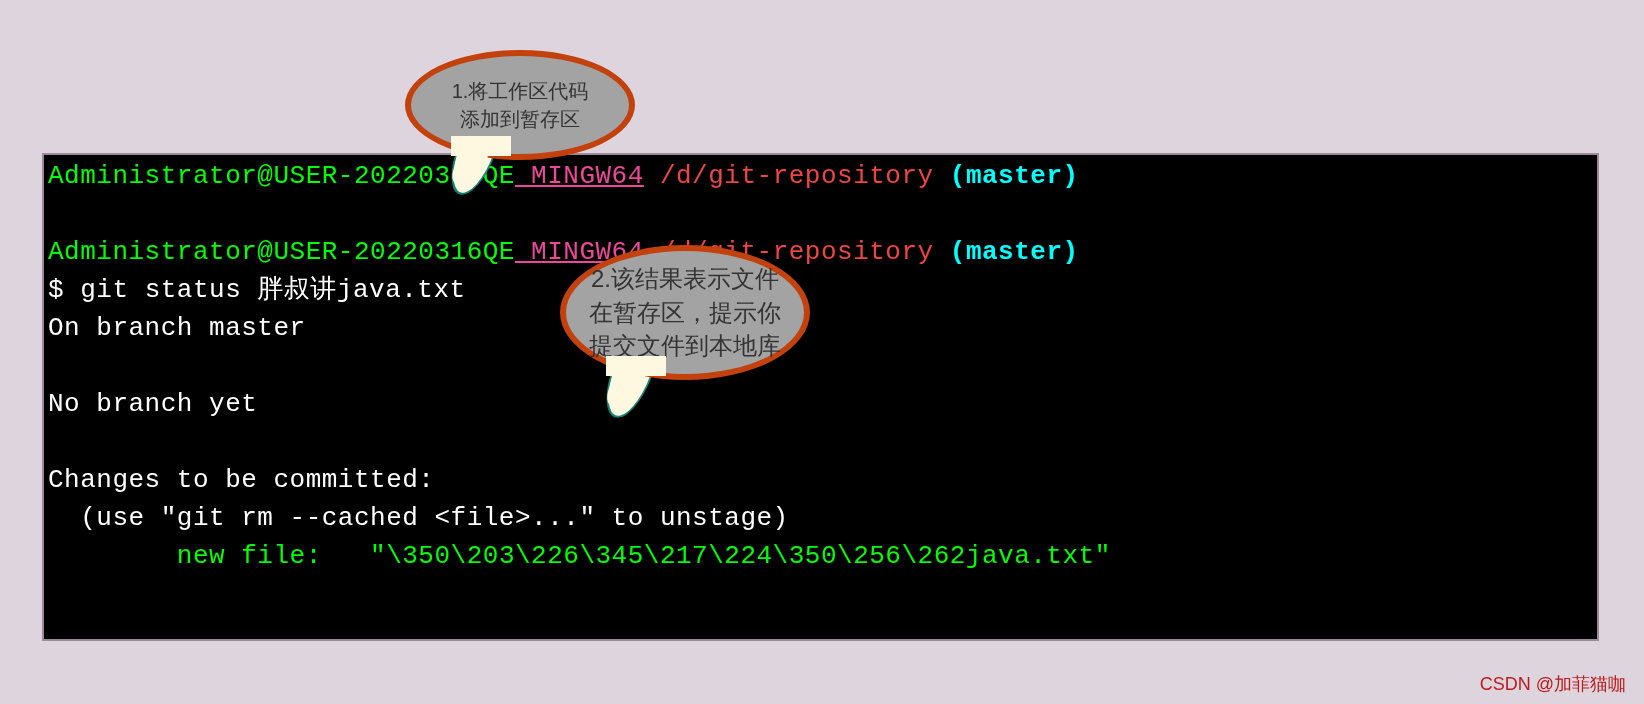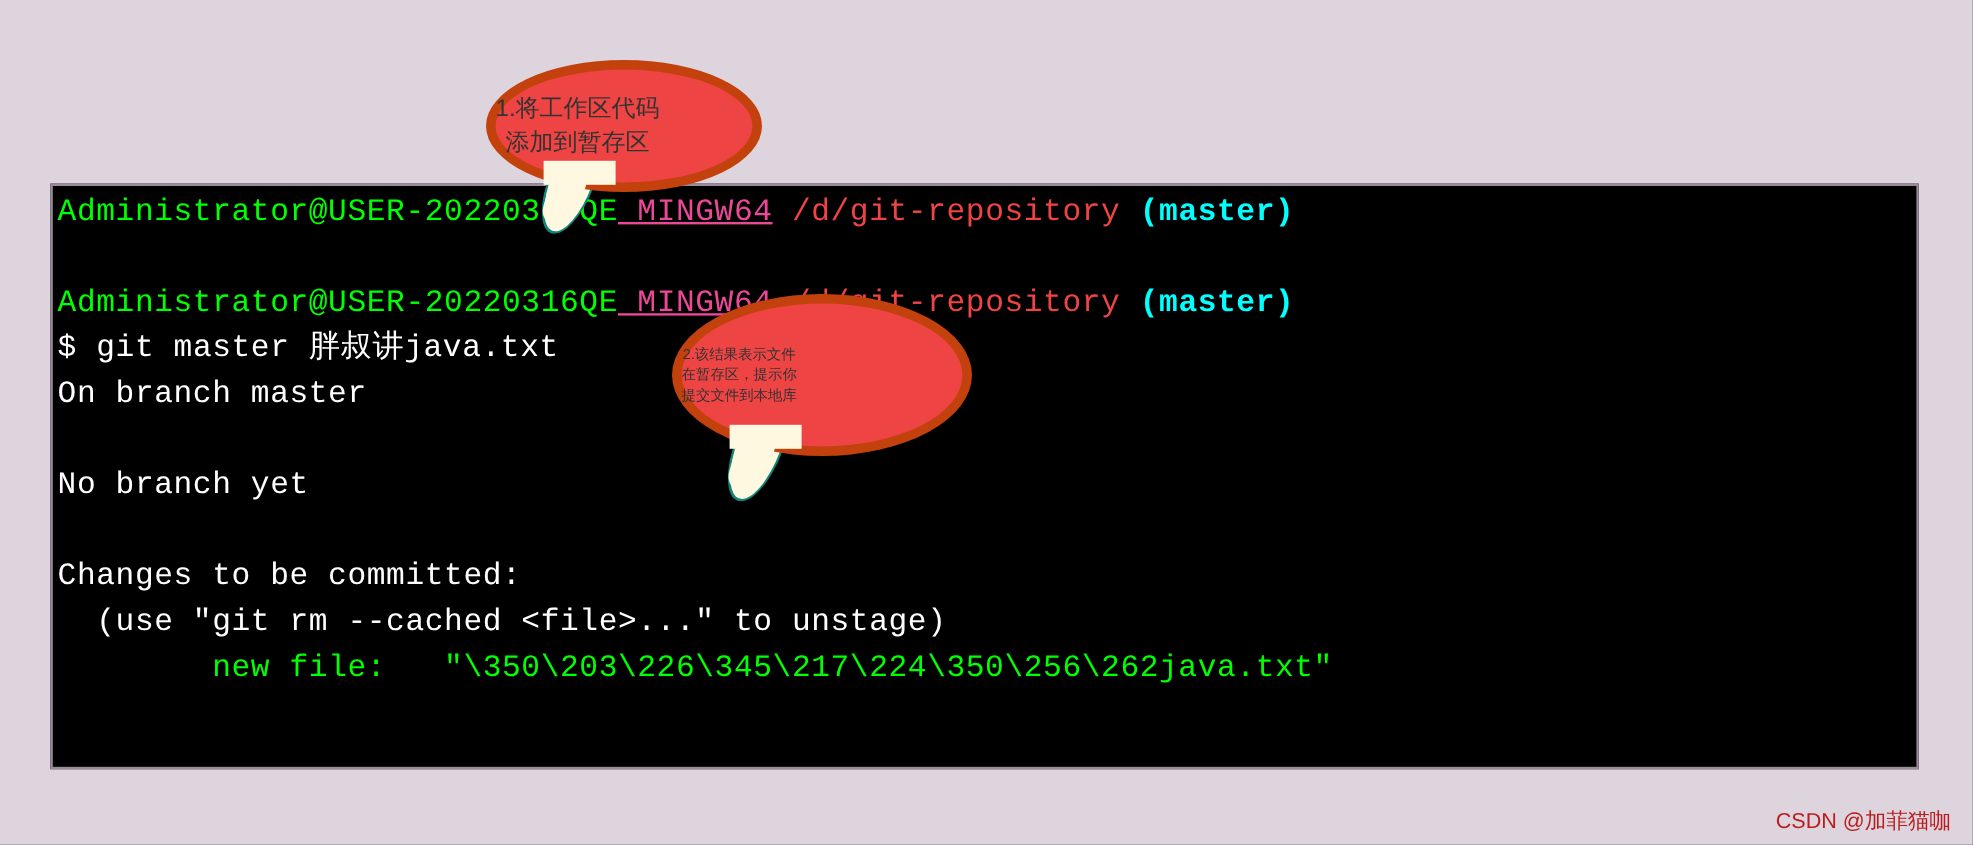--- a/index.html
+++ b/index.html
@@ -35,40 +35,41 @@
     .white { color: #ffffff; }
     .underline { text-decoration: underline; }
     .line { white-space: pre; }
     .blank { height: 38px; }
     
     .callout {
       position: absolute;
       z-index: 10;
     }
     .bubble {
-      background: #ef4444;
-      border: 8px solid #c2410c;
+      background: #a3a3a3;
+      border: 6px solid #c2410c;
       border-radius: 50%;
       display: flex;
       align-items: center;
+      justify-content: center;
       text-align: center;
       font-family: "Microsoft YaHei", "SimSun", sans-serif;
       color: #333;
       line-height: 1.4;
       position: relative;
     }
     .bubble1 {
       width: 230px;
       height: 110px;
       font-size: 20px;
     }
     .bubble2 {
       width: 250px;
       height: 135px;
-      font-size: 12px;
+      font-size: 24px;
     }
     .tail1-outer {
       position: absolute;
       left: 45px;
       bottom: -35px;
       width: 40px;
       height: 45px;
       background: #fff8e1;
       border: 2px solid #12857a;
       border-top: none;
@@ -137,21 +138,21 @@
       font-size: 18px;
     }
   </style>
 </head>
 <body>
 
 <div class="terminal">
   <div class="line"><span class="green">Administrator@USER-20220316QE</span><span class="magenta"> MINGW64</span><span class="yellow"> /d/git-repository</span><span class="cyan"> (master)</span></div>
   <div class="blank"></div>
   <div class="line"><span class="green">Administrator@USER-20220316QE</span><span class="magenta"> MINGW64</span><span class="yellow"> /d/git-repository</span><span class="cyan"> (master)</span></div>
-  <div class="line"><span class="white">$ </span><span class="white">git master 胖叔讲java.txt</span></div>
+  <div class="line"><span class="white">$ </span><span class="white">git status 胖叔讲java.txt</span></div>
   <div class="line white">On branch master</div>
   <div class="blank"></div>
   <div class="line white">No branch yet</div>
   <div class="blank"></div>
   <div class="line white">Changes to be committed:</div>
   <div class="line white">  (use "git rm --cached &lt;file&gt;..." to unstage)</div>
   <div class="line"><span class="white">        </span><span class="green">new file:   "\350\203\226\345\217\224\350\256\262java.txt"</span></div>
 </div>
 
 <div class="callout" style="left: 405px; top: 50px;">

